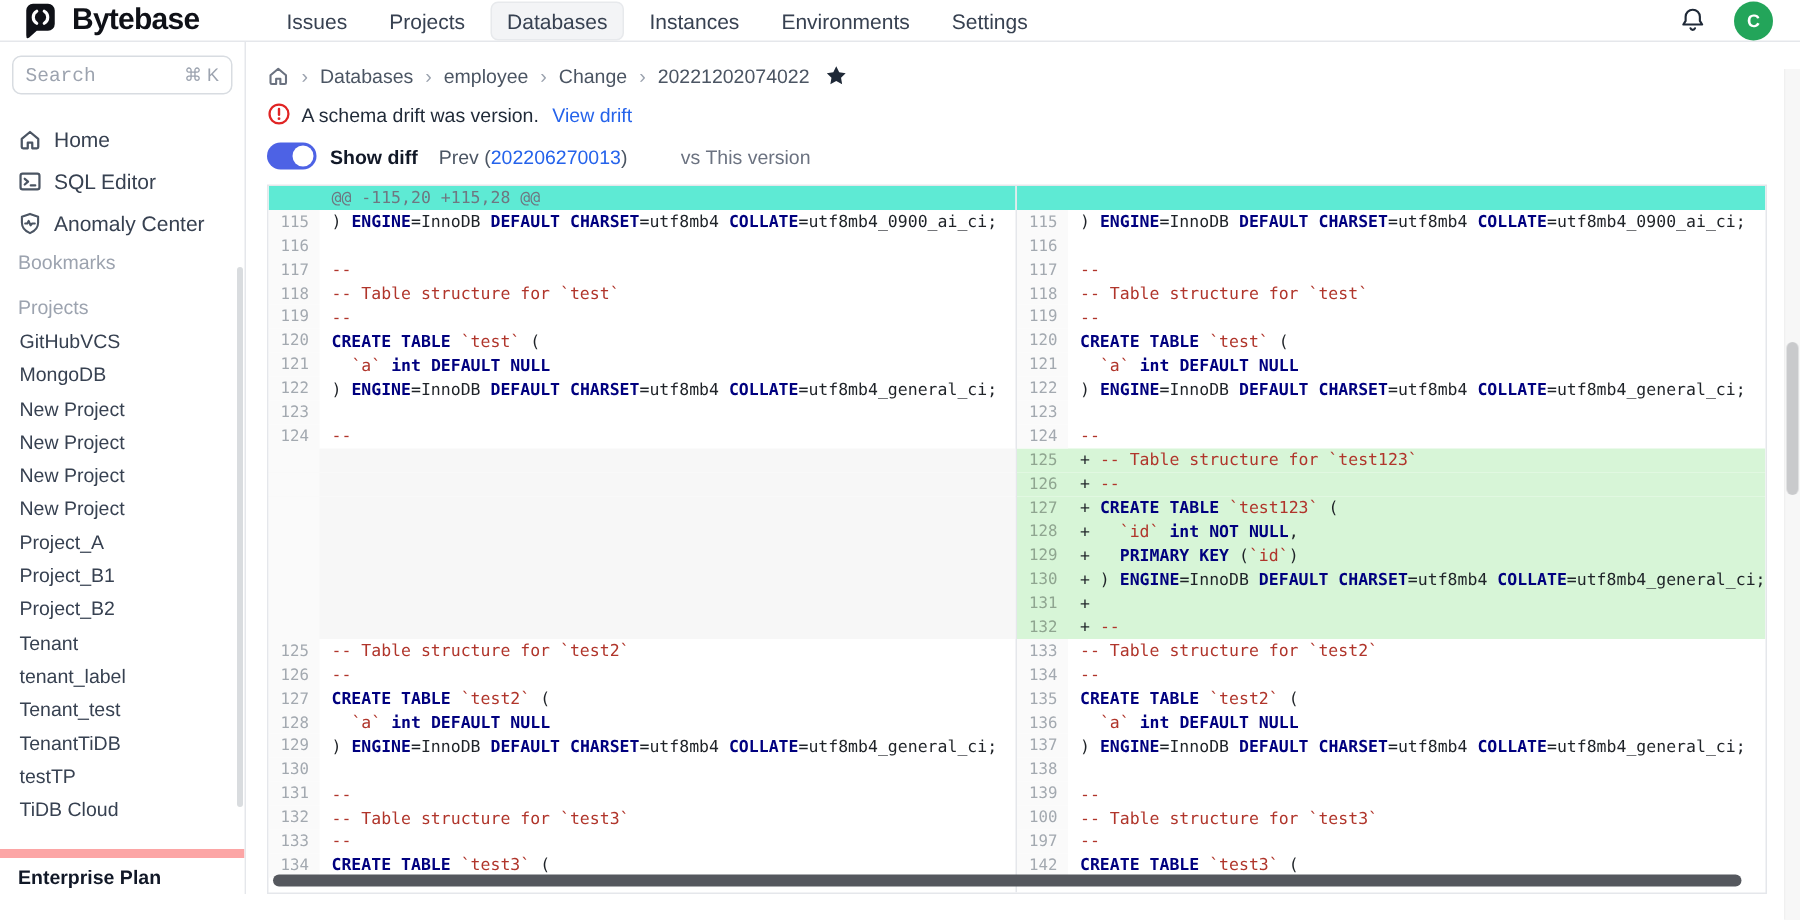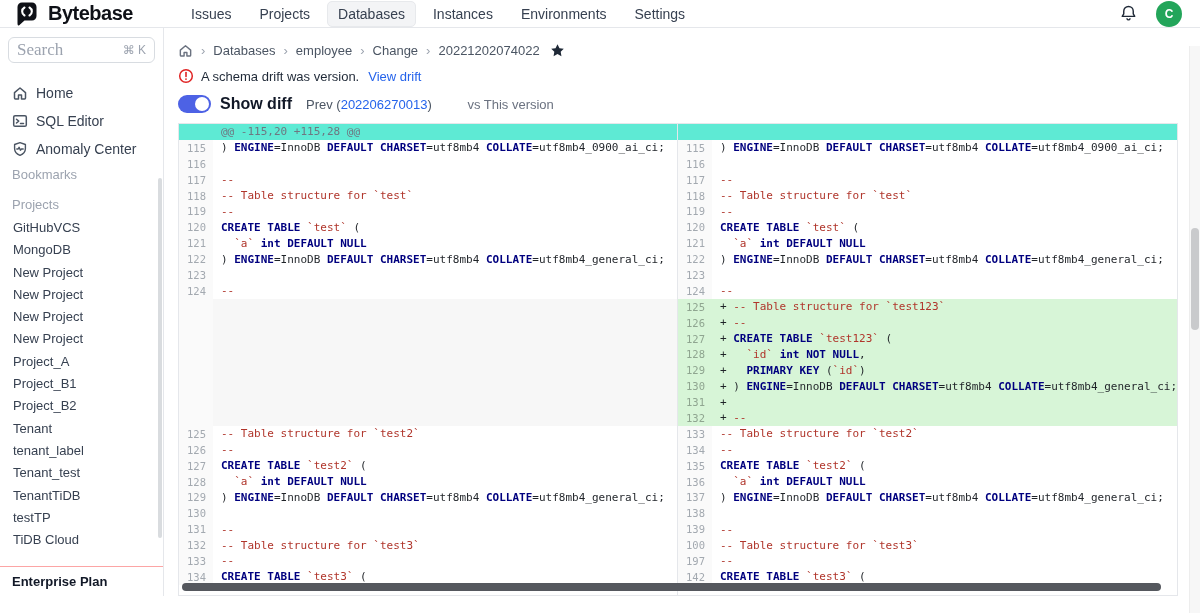--- a/index.html
+++ b/index.html
@@ -19,32 +19,32 @@
     font-size:12px; font-weight:bold; display:flex; align-items:center; justify-content:center; cursor:pointer; }
 
   
   .layout { display:flex; height:568px; position:relative; }
 
   
   .sidebar { width:164px; flex:none; border-right:1px solid #e5e7eb; position:relative;
     overflow:hidden; background:#fff; }
   .search-box { margin:9px 8px 10px 8px; height:26px; display:flex; align-items:center;
     border:1px solid #d8dce1; border-radius:6px; padding:0 8px; background:#fff; }
-  .search-box input { border:0; outline:0; flex:1; min-width:0; font-size:17px;
-    font-family:Liberation Serif, serif; color:#374151; background:transparent; }
+  .search-box input { border:0; outline:0; flex:1; min-width:0; font-size:13px;
+    font-family:Liberation Mono, monospace; color:#374151; background:transparent; }
   .search-box input::placeholder { color:#9ca3af; }
   .kbd { color:#9ca3af; font-size:12px; white-space:nowrap; }
   .side-item { display:flex; align-items:flex-end; gap:8px; height:28px; padding:0 12px;
     font-size:14px; color:#374151; cursor:pointer; white-space:nowrap; }
   .side-section { font-size:13px; color:#9ca3af; padding:10px 12px 5px 12px; }
   .proj-item { height:22.3px; line-height:22.3px; padding:0 10px 0 13px; font-size:13px;
     color:#374151; cursor:pointer; white-space:nowrap; overflow:hidden; }
   .archive-item { margin-top:10px; }
   .plan { position:absolute; bottom:0; left:0; right:0; height:30px; background:#fff;
-    border-top:1px solid #fca5a5; display:flex; align-items:center; padding:0 12px;
+    border-top:6px solid #fca5a5; display:flex; align-items:center; padding:0 12px;
     font-size:13px; font-weight:bold; color:#111827; }
   .side-scroll { position:absolute; right:1px; top:150px; width:4px; height:360px;
     background:#d9dcdf; border-radius:2px; }
 
   
   .main { flex:1; min-width:0; display:flex; flex-direction:column; padding:10px 22px 0 14px; }
   .crumb-row { display:flex; align-items:center; height:24px; }
   .crumb { font-size:13px; font-weight:500; color:#4b5563; cursor:pointer; }
   .crumb-sep { color:#9ca3af; font-size:13px; margin:0 8px; }
   .crumb-star { margin-left:10px; cursor:pointer; display:flex; align-items:center; }
@@ -53,21 +53,21 @@
 
   .alert-row { display:flex; align-items:center; margin-top:5px; height:18px; }
   .alert-text { font-size:13px; color:#1f2937; margin-left:7px; }
   .alert-link { font-size:13px; color:#2563eb; margin-left:9px; cursor:pointer; }
 
   .toggle-row { display:flex; align-items:center; margin-top:9px; height:20px; }
   .switch { width:33px; height:18px; border-radius:9px; background:#4d62e5; position:relative;
     cursor:pointer; flex:none; }
   .switch .knob { position:absolute; top:2px; right:2px; width:14px; height:14px;
     border-radius:50%; background:#fff; }
-  .toggle-label { font-size:16px; font-weight:bold; color:#111827; margin-left:9px; }
+  .toggle-label { font-size:13px; font-weight:bold; color:#111827; margin-left:9px; }
   .prev-text { font-size:13px; color:#4b5563; margin-left:14px; }
   .prev-link { color:#2563eb; cursor:pointer; }
   .vs-text { color:#6b7280;margin-left:32px; }
 
   
   .diff { margin-top:9px; flex:1; min-height:0; border:1px solid #e5e7eb; display:flex;
     position:relative; overflow:hidden; background:#fff; }
   .pane { width:50%; overflow:hidden; }
   .pane.left { border-right:1px solid #e5e7eb; }
   .drow { display:flex; height:15.9px; }

